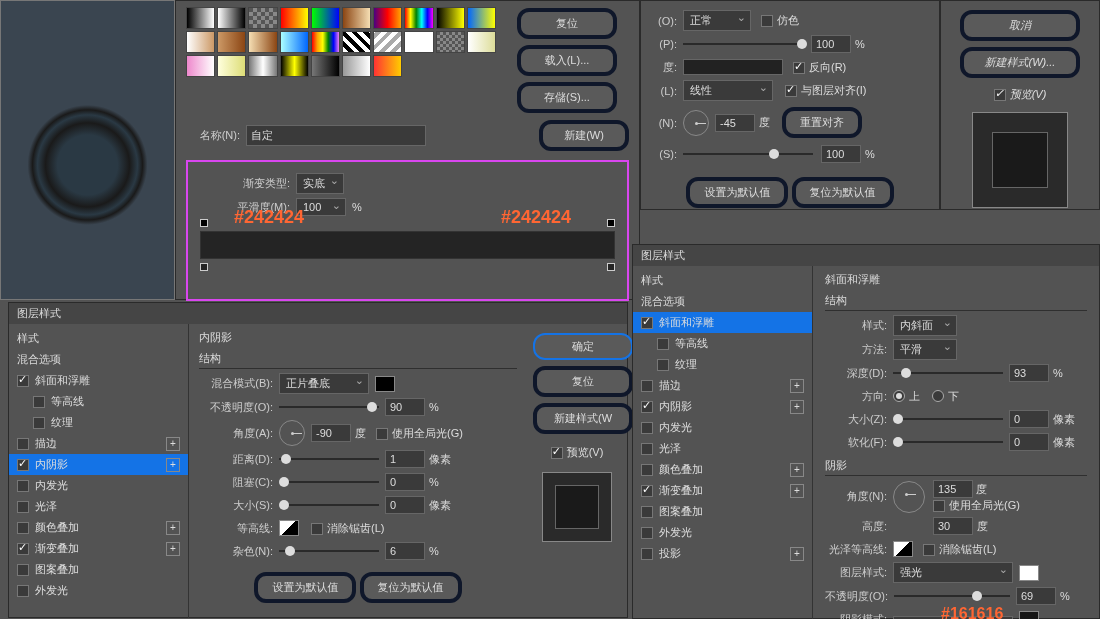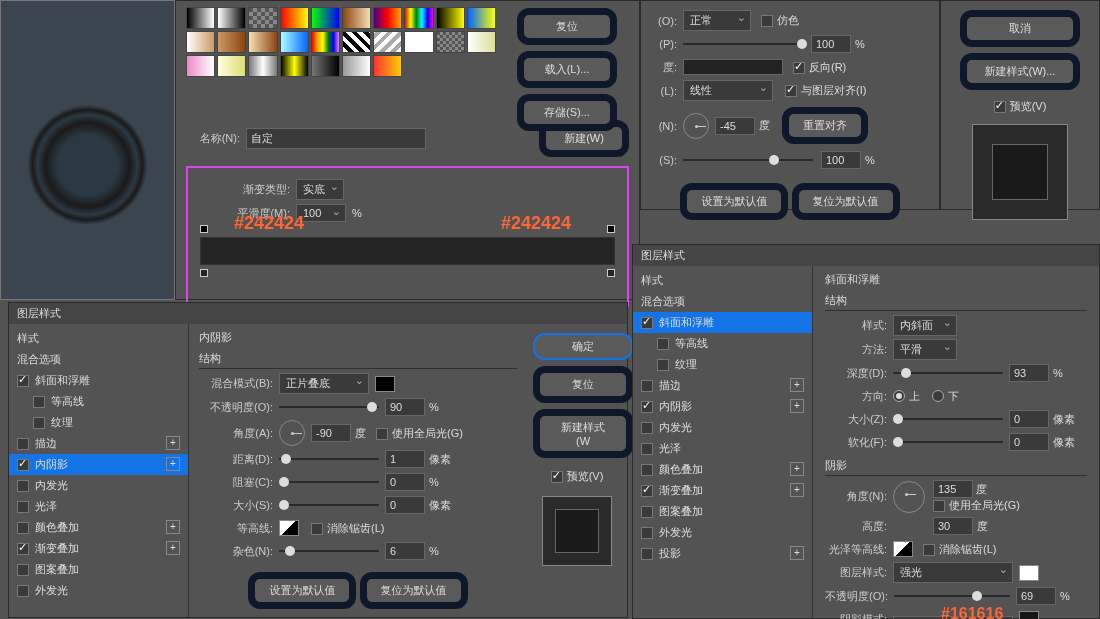--- a/index.html
+++ b/index.html
@@ -2,21 +2,21 @@
 <html><head>
 <meta charset="utf-8">
 <style>
 * { margin: 0; padding: 0; box-sizing: border-box; font-family: "Microsoft YaHei", sans-serif; font-size: 11px; color: #ddd; }
 body { background: #535353; width: 1100px; height: 619px; position: relative; overflow: hidden; }
 
 .panel { position: absolute; background: #535353; border: 1px solid #2a2a2a; }
 .title-bar { background: #454545; padding: 3px 8px; font-size: 11px; }
 
 .btn {
-  background: #5a5a5a; border: 7px solid #0f172a; border-radius: 12px;
+  background: #5a5a5a; border: 4px solid #0f172a; border-radius: 12px;
   padding: 4px 14px; text-align: center; cursor: pointer; margin: 3px 0;
   display: inline-block; min-width: 100px;
 }
 .btn.primary { border: 2px solid #1473e6; }
 
 .checkbox { width: 12px; height: 12px; background: #3a3a3a; border: 1px solid #777; display: inline-block; vertical-align: middle; margin-right: 4px; position: relative; }
 .checkbox.checked::after { content: '✓'; position: absolute; top: -3px; left: 0; color: #fff; font-size: 11px; }
 .radio { width: 12px; height: 12px; border-radius: 50%; border: 1px solid #aaa; display: inline-block; vertical-align: middle; background: #3a3a3a; position: relative; }
 .radio.checked::after { content: ''; position: absolute; top: 2px; left: 2px; width: 6px; height: 6px; border-radius: 50%; background: #ddd; }
 
@@ -24,21 +24,21 @@
 .select-field { background: #3a3a3a; border: 1px solid #666; padding: 2px 18px 2px 6px; position: relative; display: inline-block; }
 .select-field::after { content: '⌄'; position: absolute; right: 4px; top: 0; color: #aaa; }
 
 .slider-track { height: 2px; background: #2a2a2a; position: relative; display: inline-block; vertical-align: middle; }
 .slider-thumb { position: absolute; width: 10px; height: 10px; background: #ddd; border-radius: 50%; top: -4px; }
 
 .label { text-align: right; display: inline-block; padding-right: 6px; color: #ccc; }
 .row { display: flex; align-items: center; margin: 3px 0; min-height: 20px; }
 .row .label { min-width: 80px; flex-shrink: 0; }
 
-.style-item { padding: 3px 8px; display: flex; align-items: flex-start; justify-content: space-between; }
+.style-item { padding: 3px 8px; display: flex; align-items: flex-end; justify-content: space-between; }
 .style-item.active { background: #1473e6; color: #fff; }
 .style-item .checkbox { margin-right: 6px; }
 .plus-box { width: 14px; height: 14px; border: 1px solid #888; text-align: center; line-height: 12px; font-size: 10px; cursor: pointer; }
 
 .red-text { color: #ff6633; font-size: 18px; font-weight: bold; position: absolute; }
 .swatch { display: inline-block; width: 20px; height: 16px; border: 1px solid #888; vertical-align: middle; }
 .black-sw { background: #000; }
 .white-sw { background: #fff; }
 .contour-sw { background: linear-gradient(135deg, #fff 50%, #000 50%); }
 
@@ -165,21 +165,21 @@
       </span>
     <span class="input-field" style="width:34px; margin-left:8px;">100</span>
     <span style="margin-left:4px;">%</span>
   </div>
   <div style="text-align:center; margin-top:10px;">
     <div class="btn" style="min-width:84px;">设置为默认值</div>
     <div class="btn" style="min-width:84px;">复位为默认值</div>
   </div>
 </div>
 
-<div class="panel" style="top:0; left:940px; width:160px; height:210px; padding:6px 10px; text-align:center;">
+<div class="panel" style="top:0; left:940px; width:160px; height:210px; padding:6px 10px; text-align:center;font-style:italic;">
   <div class="btn" style="width:120px;">取消</div>
   <div class="btn" style="width:120px;">新建样式(W)...</div>
   <div style="margin-top:6px;"><span class="checkbox checked"></span><span>预览(V)</span></div>
   <div style="margin-top:10px; display:flex; justify-content:center;">
     <div class="preview-box">
         <div class="preview-inner"></div>
       </div>
   </div>
 </div>
 

